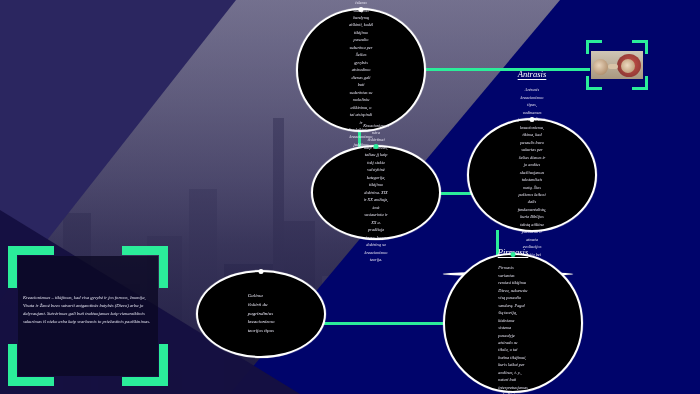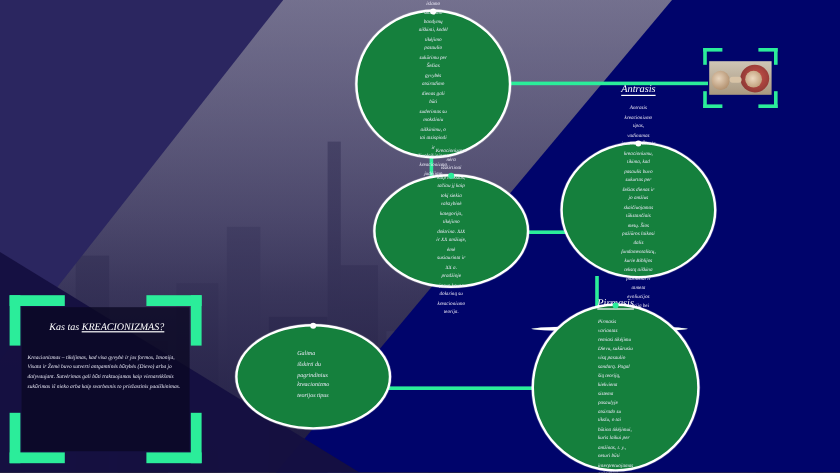--- a/index.html
+++ b/index.html
@@ -68,21 +68,21 @@
   .thumb-frame .cbr.g{right:0;bottom:0;width:16px;height:3px;}
   .thumb-frame .cbr.h{right:0;bottom:0;width:3px;height:14px;}
   .thumb-img{position:absolute;left:5px;top:11px;width:52px;height:28px;overflow:hidden;
       background:linear-gradient(180deg,#cfc6b6,#a9987f);}
   .adam-fig{position:absolute;border-radius:50%;}
 
   
   .conn{position:absolute;background:#2bed9a;z-index:20;}
 
   
-  .node{position:absolute;border-radius:50%;background:#15803d;
+  .node{position:absolute;border-radius:50%;background:#000000;
       border:2.4px solid #ffffff;box-sizing:border-box;z-index:30;
       display:flex;flex-direction:column;align-items:center;justify-content:center;
       padding:0 9%;box-shadow:0 0 0 .5px rgba(255,255,255,.25);}
   .node .n-head{color:#ffffff;font-size:8.6px;font-style:italic;
       font-family:"Liberation Serif",serif;margin-bottom:7px;text-align:center;
       text-decoration:underline;text-underline-offset:2px;}
   .node .n-body{color:#eceaf8;font-size:4.3px;line-height:1.74;text-align:center;
       font-family:"Liberation Serif",serif;font-style:italic;}
   .node.left-text .n-body{text-align:left;}
   .node .dot{position:absolute;top:-3px;left:50%;transform:translateX(-50%);
@@ -147,23 +147,20 @@
   <div class="frame-box">
     <div class="pane"></div>
     <span class="br tl-h"></span>
     <span class="br tl-v"></span>
     <span class="br tr-h"></span>
     <span class="br tr-v"></span>
     <span class="br bl-h"></span>
     <span class="br bl-v"></span>
     <span class="br brr-h"></span>
     <span class="br brr-v"></span>
-    <div class="frame-title">
-      <span>Kas tas </span><u>KREACIONIZMAS?</u>
-    </div>
     <div class="frame-body">Kreacionizmas – tikėjimas, kad visa gyvybė ir jos formos, žmonija, Visata ir Žemė buvo sutverti antgamtinės būtybės (Dievo) arba jo dalyvaujant. Sutvėrimas gali būti traktuojamas kaip vienareikšmis sukūrimas iš nieko arba kaip svarbesnis to priežastinis paaiškinimas.</div>
   </div>
 
   <div class="node" style="left:296px;top:8px;width:124px;height:124px;">
     <span class="dot"></span>
     <div class="n-body">Pirmoji kreacionizmo tipo priskirtis radosi su krikščionių ir islamo skaitymo bandymų aiškinti, kodėl tikėjimo pasaulio sukūrimu per Šešias gyvybės atsiradimo dienas gali būti suderintas su moksliniu aiškinimu, o tai atsispindi ir šiuolaikiniame kreacionizmo judėjimo pradžiose ir naujame Europos kraštuose.</div>
   </div>
 
   <div class="node" style="left:311px;top:145px;width:95px;height:95px;">
     <span class="dot g"></span>

